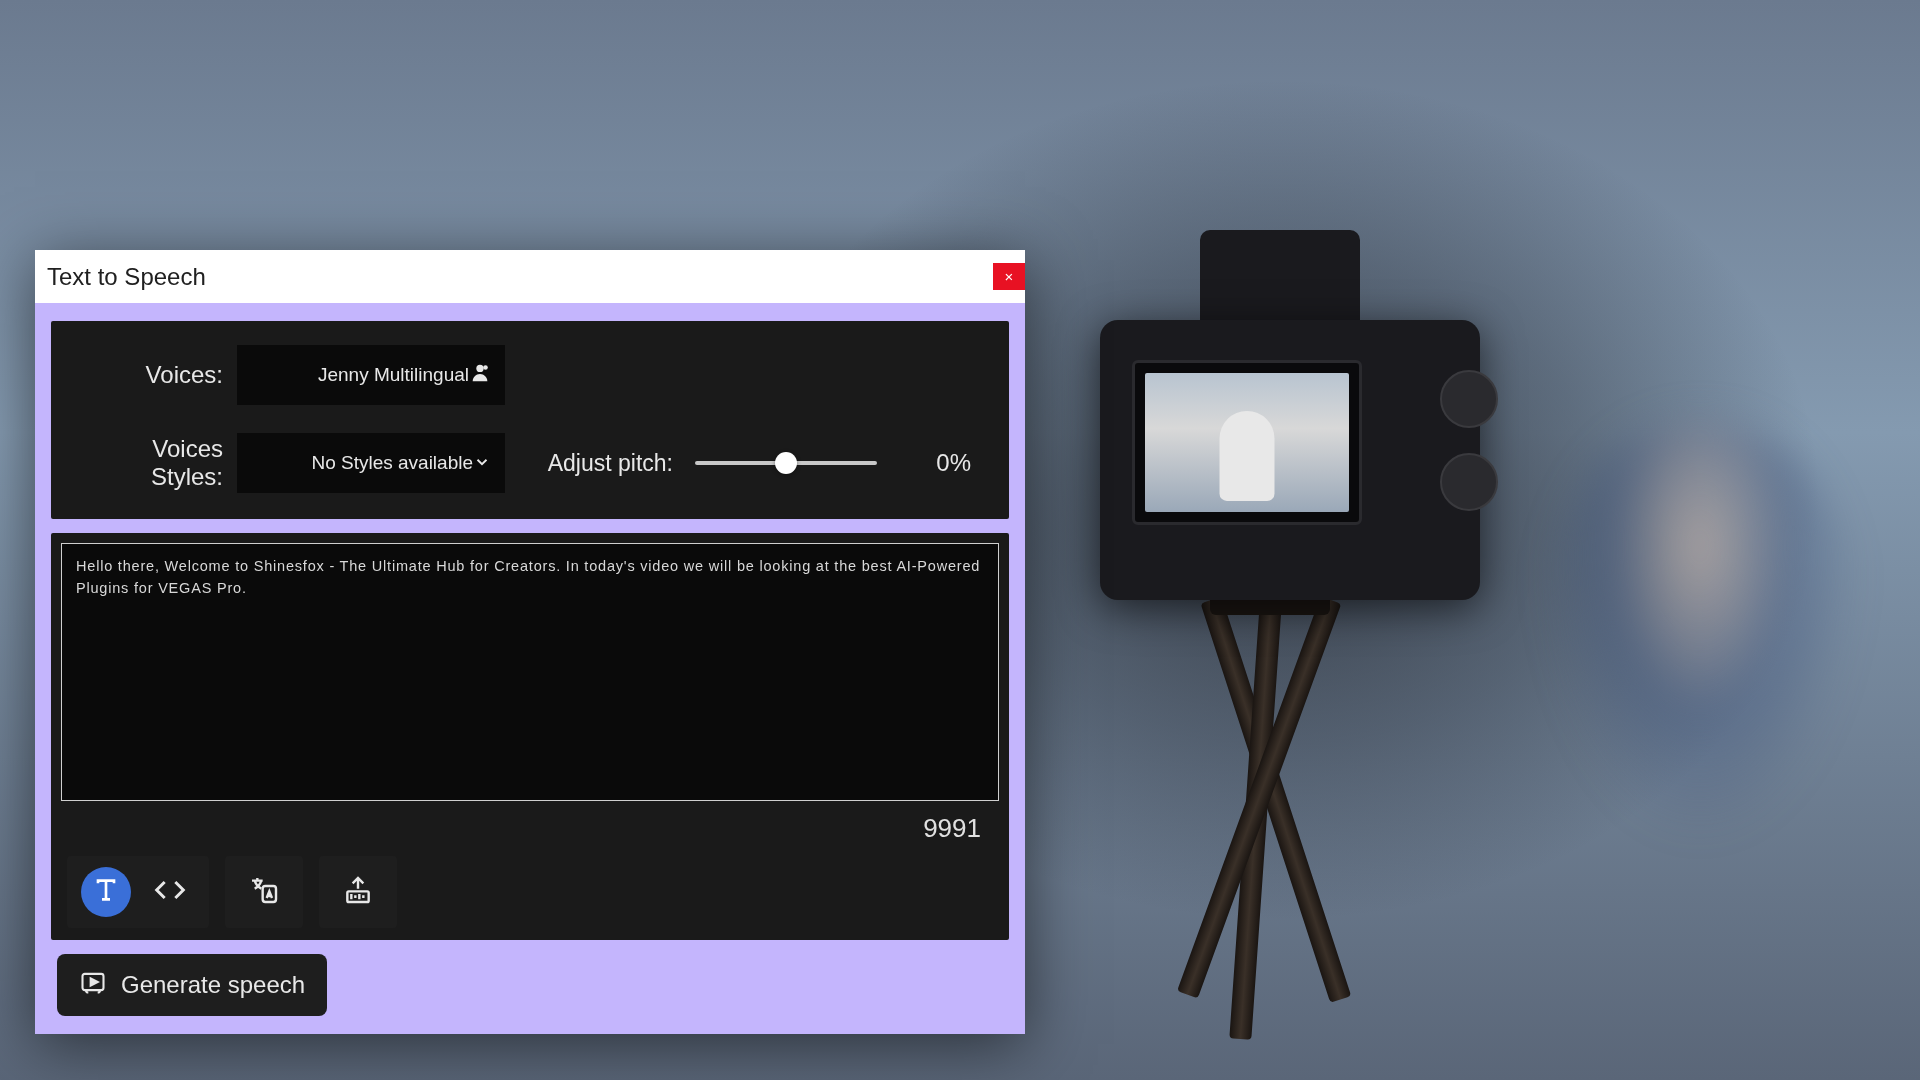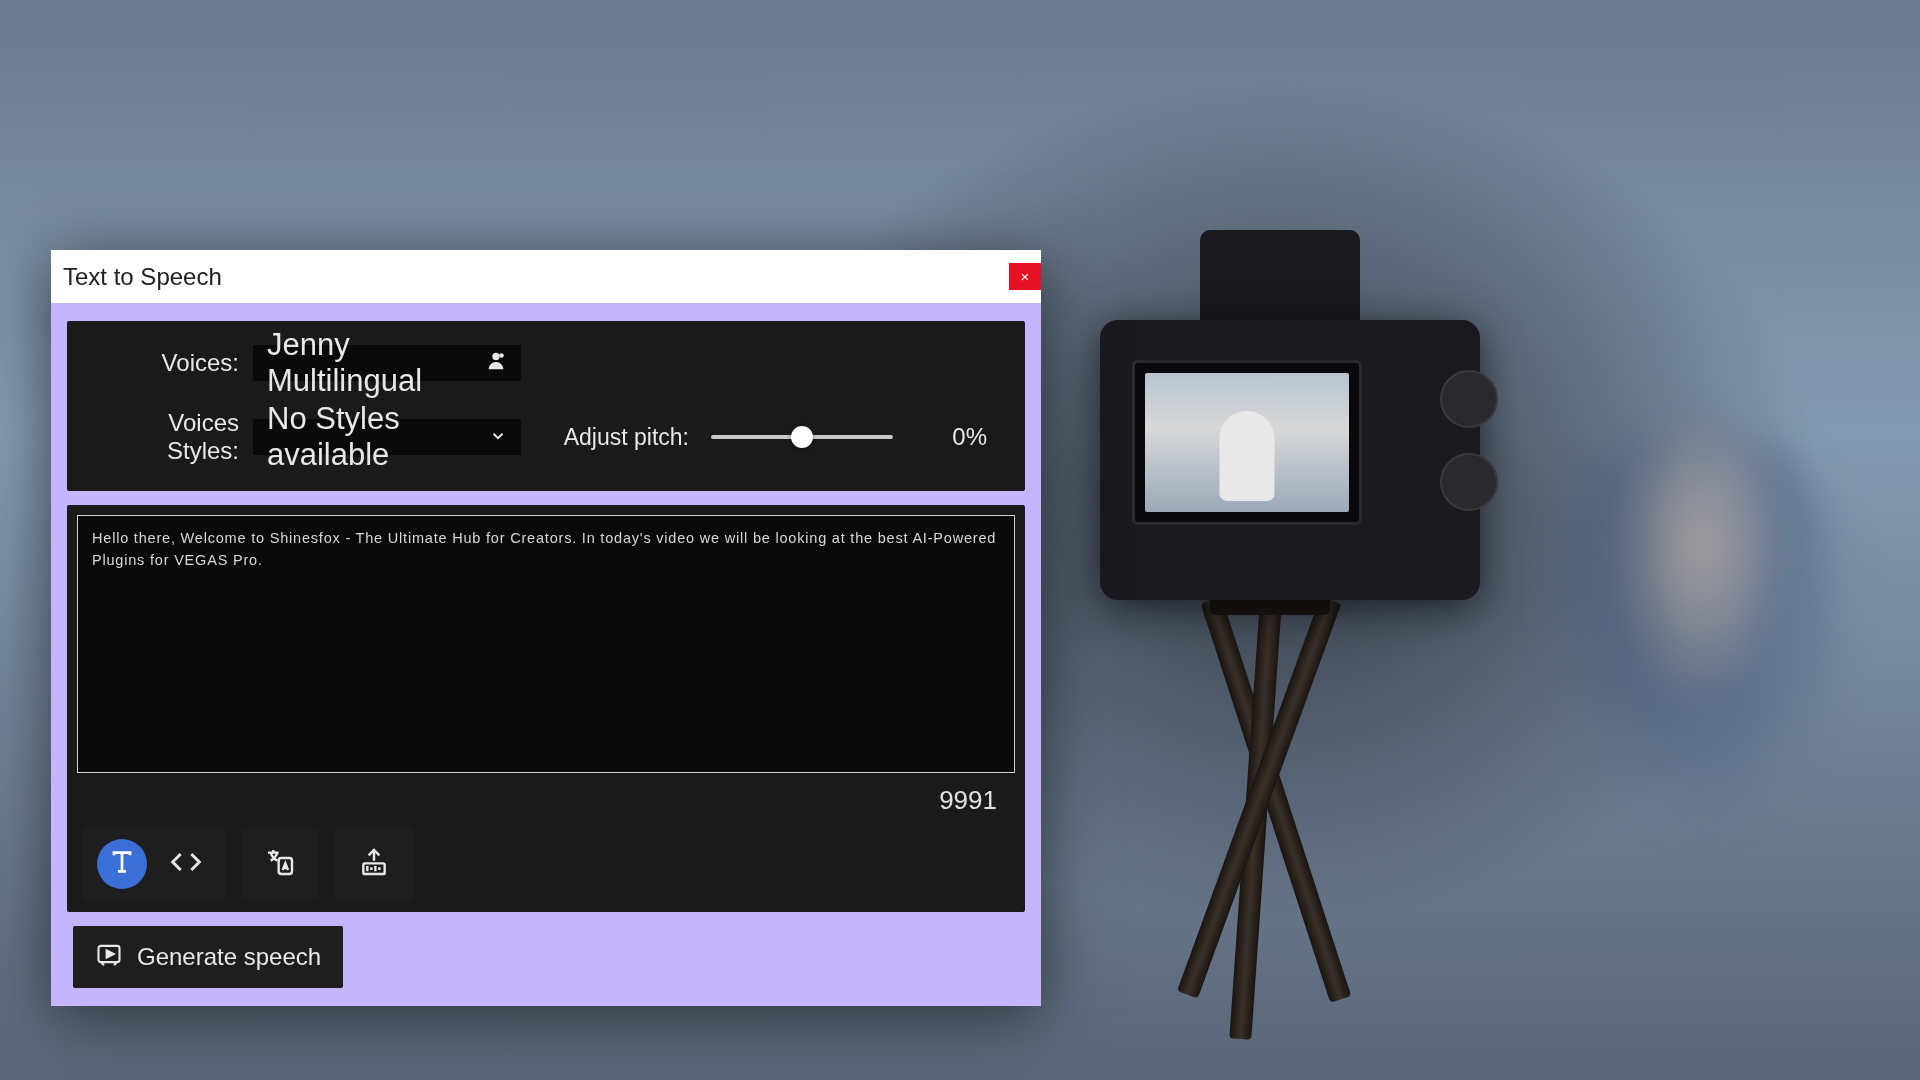--- a/index.html
+++ b/index.html
@@ -104,21 +104,21 @@
     width: 320px;
     height: 420px;
     background: radial-gradient(ellipse at 50% 30%, rgba(230,200,180,0.5) 0%, rgba(60,80,120,0.4) 40%, transparent 70%);
     filter: blur(18px);
     border-radius: 50%;
   }
   
   
   .dialog {
     position: absolute;
-    left: 51px;
+    left: 35px;
     top: 250px;
     width: 990px;
     box-shadow: 0 10px 60px rgba(0,0,0,0.55);
   }
   .titlebar {
     height: 53px;
     background: #ffffff;
     display: flex;
     align-items: center;
     justify-content: space-between;
@@ -160,29 +160,29 @@
     width: 160px;
     text-align: right;
     color: #e8e8e8;
     font-size: 24px;
     font-weight: 300;
     padding-right: 14px;
   }
   
   .select-box {
     width: 268px;
-    height: 36px;
+    height: 60px;
     background: #0a0a0a;
     display: flex;
     align-items: center;
     padding: 0 14px;
     color: #e8e8e8;
-    font-size: 31px;
-    font-weight: 300;
-    justify-content: space-between;
+    font-size: 19px;
+    font-weight: 300;
+    justify-content: flex-end;
     cursor: pointer;
   }
   .select-box .voice-icon { font-size: 18px; }
   .select-box .chevron { font-size: 14px; }
   
   .slider-group {
     display: flex;
     align-items: center;
     margin-left: 40px;
     flex: 1;
@@ -282,21 +282,21 @@
   .generate-btn {
     background: #1e1e1e;
     display: inline-flex;
     align-items: center;
     gap: 14px;
     padding: 14px 22px;
     color: #e8e8e8;
     font-size: 24px;
     font-weight: 300;
     cursor: pointer;
-    border-radius: 2px;
+    border-radius: 8px;
   }
   .generate-btn svg { width: 28px; height: 28px; }
 </style>
 </head>
 <body>
 
 <div class="background"></div>
 <div class="bg-overlay"></div>
 
 <div class="tripod-leg l1"></div>

